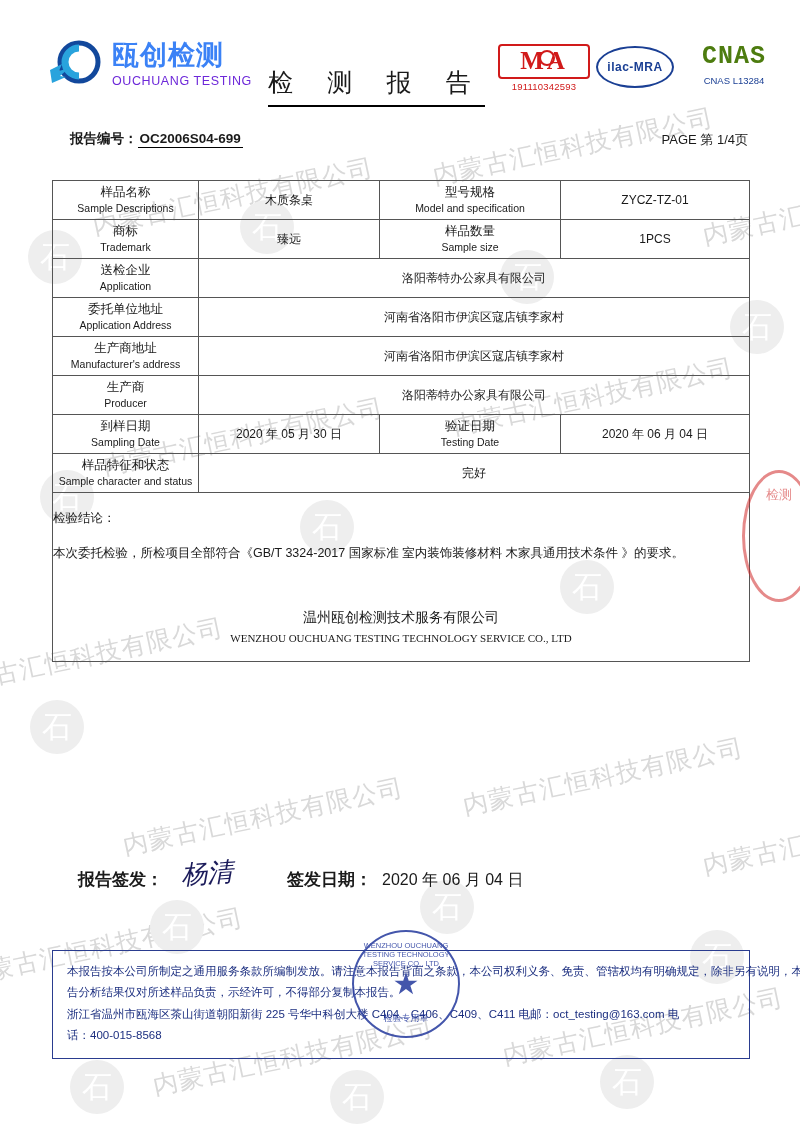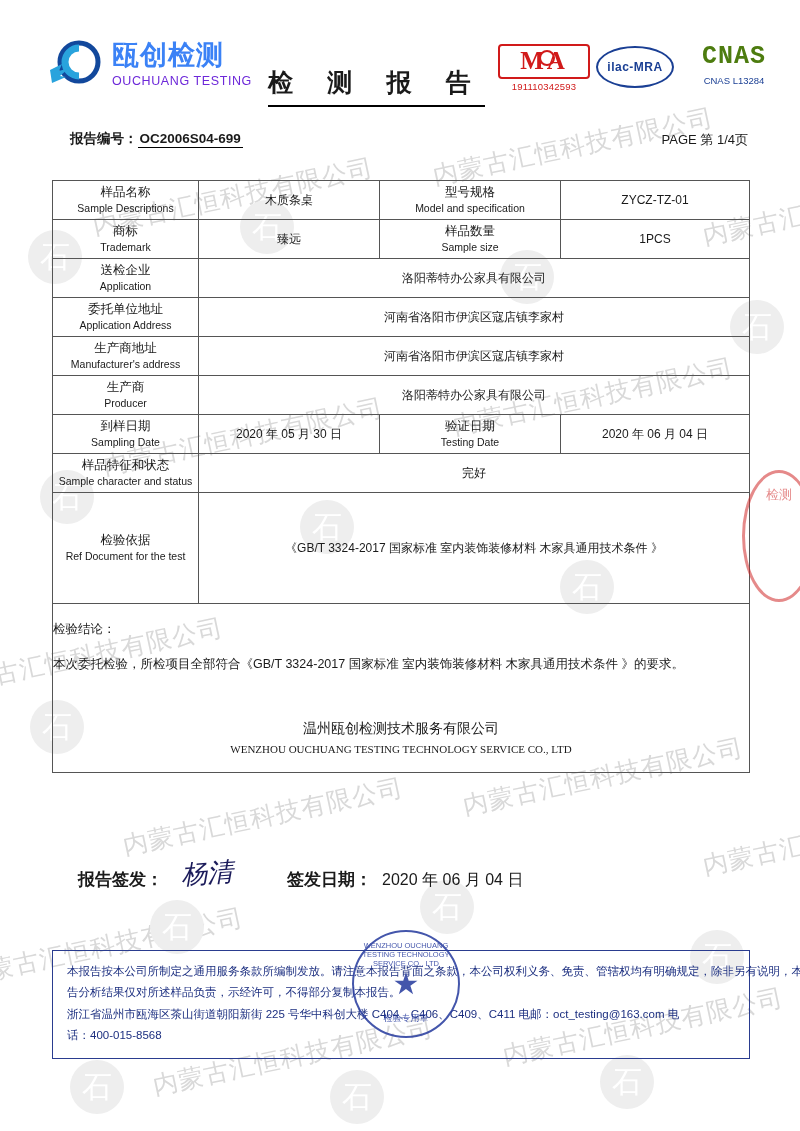--- a/index.html
+++ b/index.html
@@ -78,21 +78,21 @@
     font-size: 12.5px;
     color: #6d28d9;
     letter-spacing: 0.6px;
     margin-top: 6px;
   }
   .doc-title {
     position: absolute;
     left: 268px;
     top: 66px;
     font-size: 25px;
-    font-weight: bold;
+    font-weight: normal;
     letter-spacing: 14px;
     border-bottom: 2px solid #000;
     padding-bottom: 6px;
     font-family: "Liberation Serif", serif;
   }
   
   .cma {
     position: absolute;
     left: 498px;
     top: 44px;
@@ -448,27 +448,20 @@
       <td class="val">2020 年 06 月 04 日</td>
     </tr>
     <tr>
       <td class="lbl" style="height:38px;">
         <span class="cn">样品特征和状态</span>
         <span class="en">Sample character and status</span>
       </td>
       <td class="val" colspan="3">完好</td>
     </tr>
     <tr>
-      <td class="lbl">
-        <span class="cn">检验依据</span>
-        <span class="en">Ref Document for the test</span>
-      </td>
-      <td class="ref-cell" colspan="3">《GB/T 3324-2017  国家标准  室内装饰装修材料  木家具通用技术条件 》</td>
-    </tr>
-    <tr>
       <td class="concl" colspan="4">
         <div class="concl-title">检验结论：</div>
         <div class="concl-body">本次委托检验，所检项目全部符合《GB/T 3324-2017  国家标准  室内装饰装修材料  木家具通用技术条件 》的要求。</div>
         <div class="sign-cn">温州瓯创检测技术服务有限公司</div>
         <div class="sign-en">WENZHOU OUCHUANG TESTING TECHNOLOGY SERVICE CO., LTD</div>
       </td>
     </tr>
   </tbody>
     </table>
 

